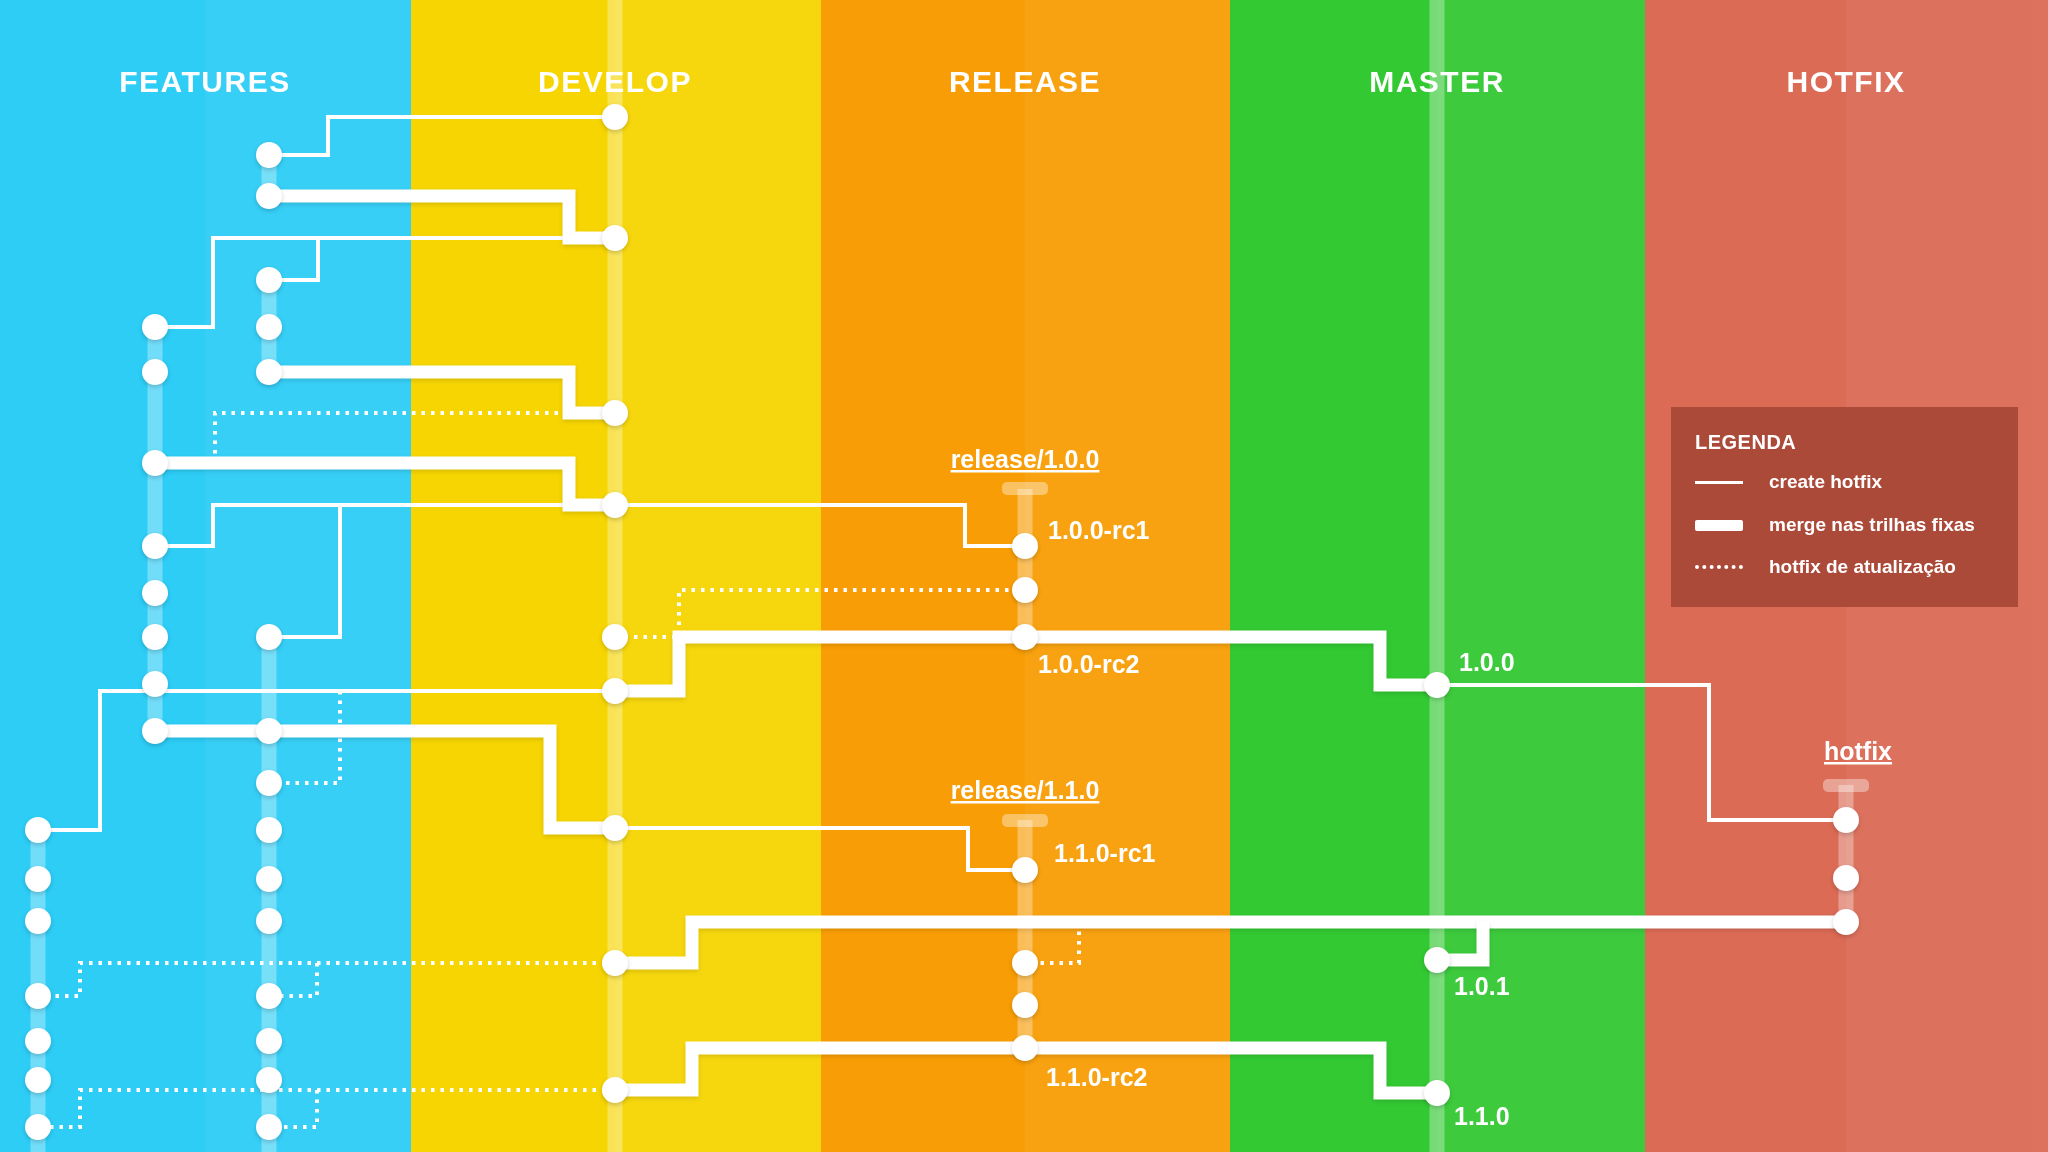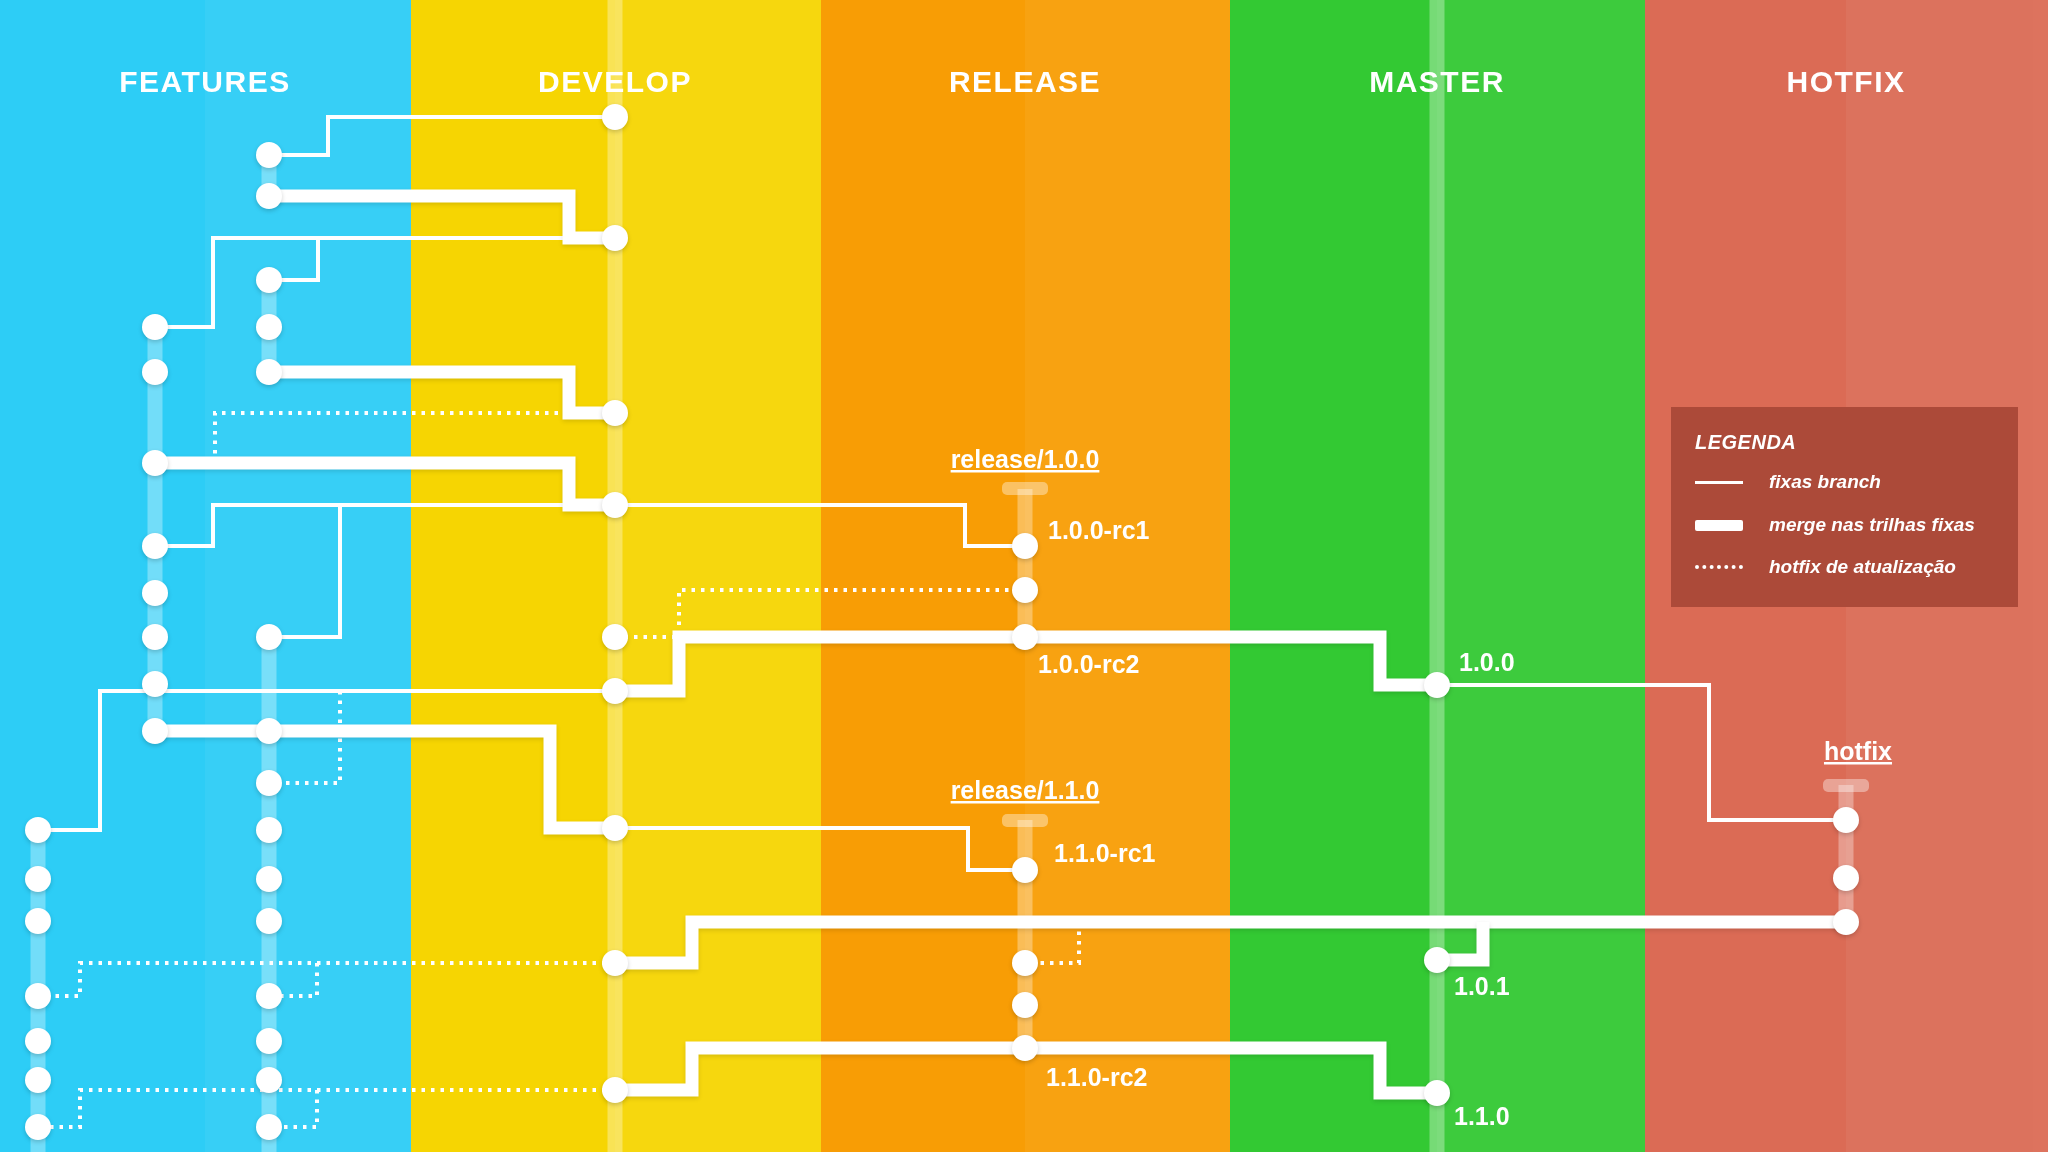--- a/index.html
+++ b/index.html
@@ -13,21 +13,21 @@
   .edge-thin{fill:none;stroke:#ffffff;stroke-width:4;stroke-linejoin:miter;stroke-linecap:butt;}
   .edge-dotted{fill:none;stroke:#ffffff;stroke-width:4;stroke-dasharray:3.5 6;stroke-linejoin:miter;stroke-linecap:butt;}
   .edge-thick{fill:none;stroke:#ffffff;stroke-width:13;stroke-linejoin:miter;stroke-linecap:butt;
               filter:drop-shadow(0px 2px 2px rgba(0,0,0,0.12));}
   .node{fill:#ffffff;filter:drop-shadow(0px 2px 2px rgba(0,0,0,0.18));}
   .hdr{font:700 30px "Liberation Sans",sans-serif;fill:#ffffff;letter-spacing:1.5px;}
   .lbl{font:700 25px "Liberation Sans",sans-serif;fill:#ffffff;}
 
   
   .legend{position:absolute;left:1671px;top:407px;width:347px;height:200px;background:#ac4a39;
-          color:#fff;box-sizing:border-box;font-style:italic;}
+          color:#fff;box-sizing:border-box;}
   .legend-title{position:absolute;left:24px;top:24px;font-size:20px;font-weight:700;letter-spacing:0.5px;}
   .legend-row{position:absolute;left:24px;right:10px;height:26px;display:flex;align-items:center;}
   .legend-row.r0{top:62px;}
   .legend-row.r1{top:105px;}
   .legend-row.r2{top:147px;}
   .sample{width:48px;flex:0 0 48px;margin-right:26px;}
   .sample-thin{height:0;border-top:3px solid #fff;}
   .sample-thick{height:11px;background:#fff;border-radius:2px;}
   .sample-dotted{height:0;border-top:4px dotted #fff;}
   .legend-label{font-size:19px;font-weight:700;white-space:nowrap;}
@@ -153,21 +153,21 @@
       <text x="1459" y="671" class="lbl" text-anchor="start">1.0.0</text>
       <text x="1454" y="995" class="lbl" text-anchor="start">1.0.1</text>
       <text x="1454" y="1125" class="lbl" text-anchor="start">1.1.0</text>
       <text x="1858" y="760" class="lbl" text-anchor="middle" text-decoration="underline">hotfix</text>
     </svg>
 
   <div class="legend">
     <div class="legend-title">LEGENDA</div>
     <div class="legend-row r0">
       <span class="sample sample-thin"></span>
-      <span class="legend-label">fixas branch</span>
+      <span class="legend-label">create hotfix</span>
     </div>
     <div class="legend-row r1">
       <span class="sample sample-thick"></span>
       <span class="legend-label">merge nas trilhas fixas</span>
     </div>
     <div class="legend-row r2">
       <span class="sample sample-dotted"></span>
       <span class="legend-label">hotfix de atualização</span>
     </div>
   </div>

